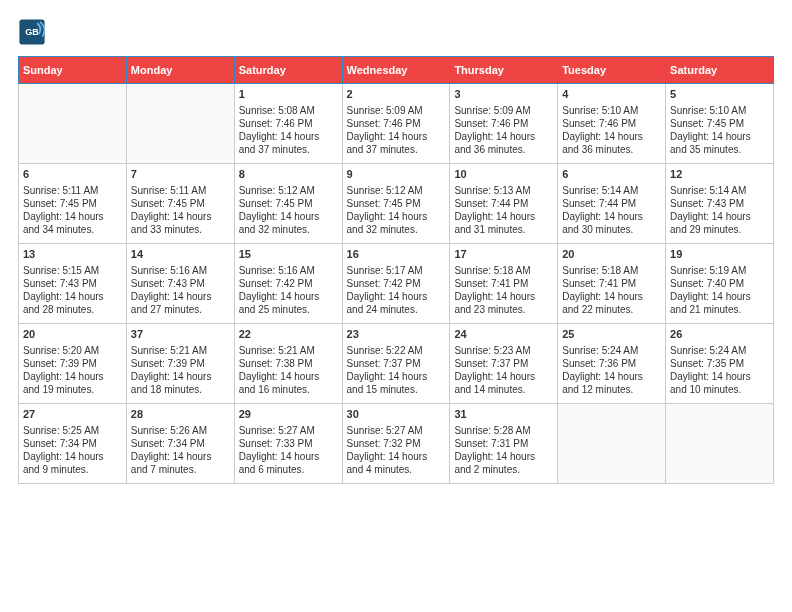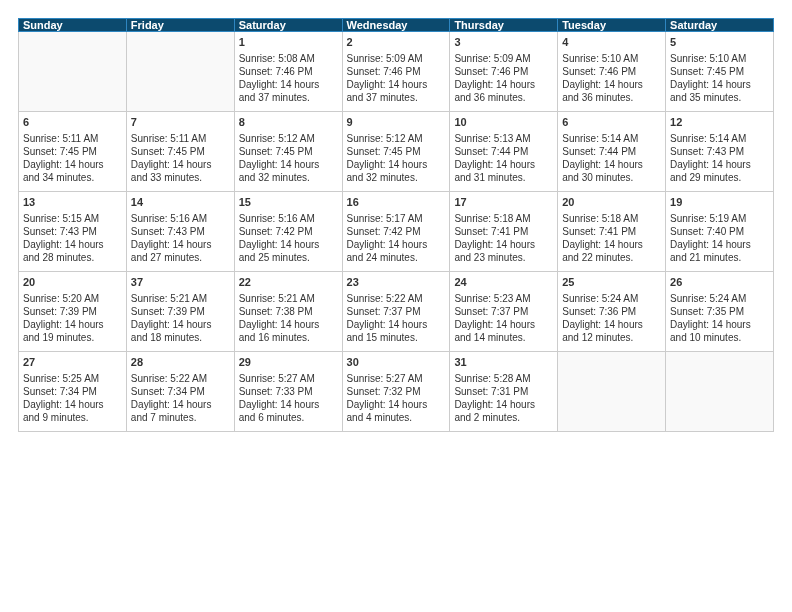--- a/index.html
+++ b/index.html
@@ -47,23 +47,23 @@
     .location {
       font-size: 14px;
       color: #555;
     }
     .calendar {
       width: 100%;
       border-collapse: collapse;
       font-size: 10px;
     }
     .calendar thead tr th {
-      background: #0c4a6e;
+      background: #ef4444;
       color: #fff;
-      padding: 0 4px;
+      padding: 7px 4px;
       font-size: 11px;
       font-weight: bold;
       border: 1px solid #2e86c1;
       text-align: left;
     }
     .calendar tbody tr td {
       border: 1px solid #ccc;
       vertical-align: top;
       padding: 3px 4px;
       width: calc(100% / 7);
@@ -85,26 +85,44 @@
     .cell-content {
       font-size: 10px;
       color: #333;
       line-height: 1.3;
     }
   </style>
 </head>
 <body>
 
 <div class="page">
+  <div class="header">
+    <div class="logo">
+      <svg class="logo-icon" viewBox="0 0 40 40">
+        <rect x="2" y="2" width="36" height="36" rx="4" fill="#1a5276"></rect>
+        <text x="20" y="24" text-anchor="middle" fill="white" font-size="13" font-weight="bold" font-family="Arial">GB</text>
+        <path d="M28 8 Q35 14 30 22" stroke="#5dade2" stroke-width="3" fill="none" stroke-linecap="round"></path>
+        <path d="M32 6 Q42 15 35 26" stroke="#85c1e9" stroke-width="2" fill="none" stroke-linecap="round"></path>
+      </svg>
+      <div class="logo-text">
+        <div></div>
+        <div></div>
+      </div>
+    </div>
+    <div class="title-block">
+      <div class="month-title"></div>
+      <div class="location"></div>
+    </div>
+  </div>
 
   <table class="calendar">
     <thead>
       <tr>
       <th>Sunday</th>
-          <th>Friday</th>
+          <th>Monday</th>
           <th>Saturday</th>
           <th>Wednesday</th>
           <th>Thursday</th>
           <th>Tuesday</th>
           <th>Saturday</th>
         </tr>
     </thead>
     <tbody id="calendar-body">
     <tr>
           <td class="empty"></td>
@@ -274,21 +292,21 @@
         </tr>
         <tr>
           <td>
             <span class="day-num">27</span>
             <div class="cell-content">Sunrise: 5:25 AM
 Sunset: 7:34 PM
 Daylight: 14 hours and 9 minutes.</div>
           </td>
           <td>
             <span class="day-num">28</span>
-            <div class="cell-content">Sunrise: 5:22 AM
+            <div class="cell-content">Sunrise: 5:26 AM
 Sunset: 7:34 PM
 Daylight: 14 hours and 7 minutes.</div>
           </td>
           <td>
             <span class="day-num">29</span>
             <div class="cell-content">Sunrise: 5:27 AM
 Sunset: 7:33 PM
 Daylight: 14 hours and 6 minutes.</div>
           </td>
           <td>

